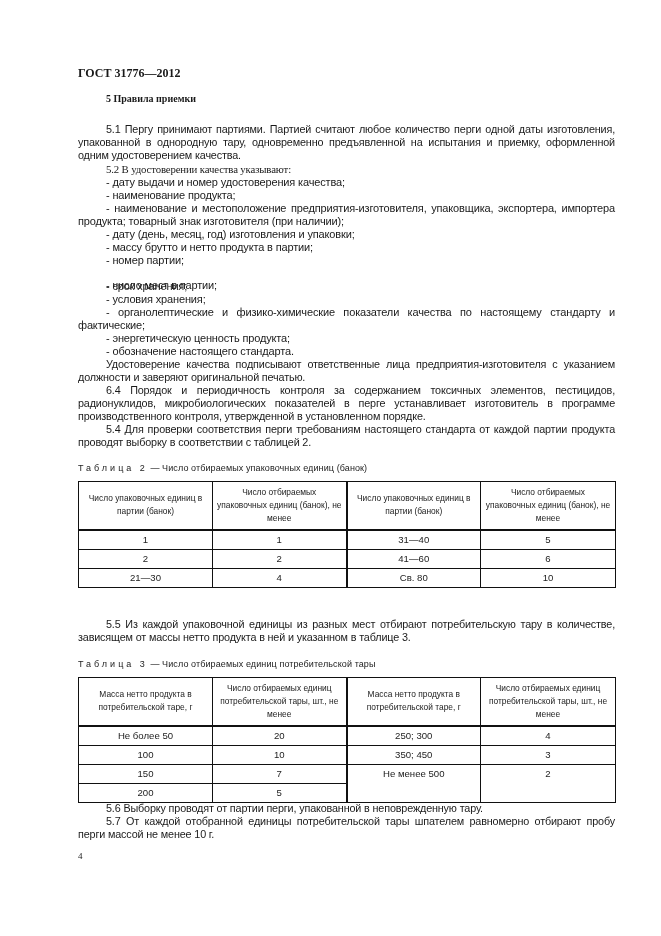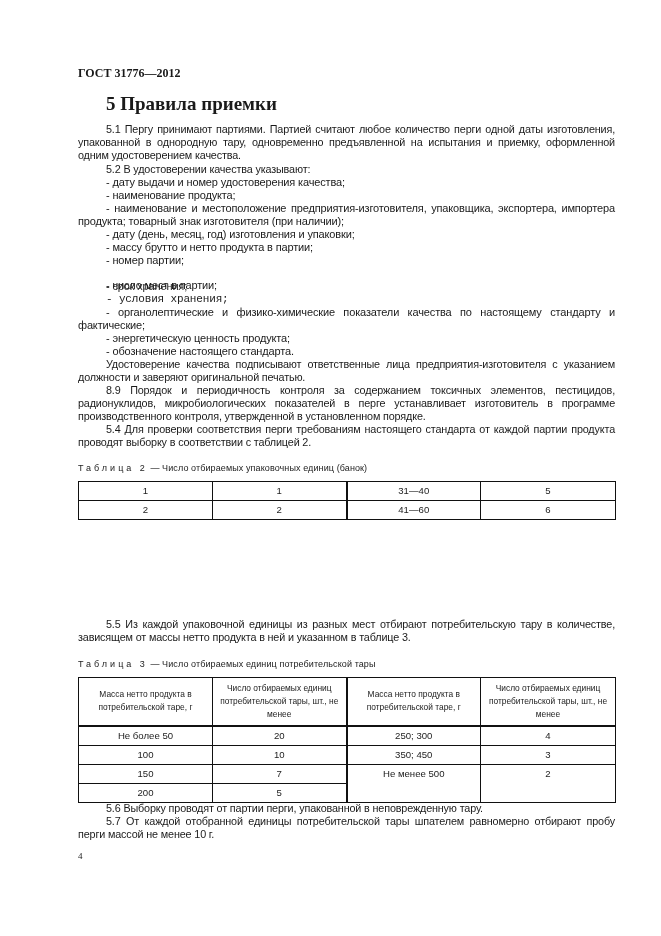--- a/index.html
+++ b/index.html
@@ -1,20 +1,20 @@
 <!DOCTYPE html>
 <html><head>
 <meta charset="utf-8">
 <style>
   html, body { margin: 0; padding: 0; background: #ffffff; }
   body { width: 661px; height: 936px; position: relative; overflow: hidden;
          font-family: "Liberation Sans", sans-serif; color: #1a1a1a; }
   .abs { position: absolute; font-family: Liberation Serif, serif; }
   .hdr { left: 78px; top: 66px; font-size: 12px; font-weight: bold; }
-  .sec { left: 106px; top: 93px; font-size: 19px; font-weight: bold; }
+  .sec { left: 106px; top: 93px; font-size: 10px; font-weight: bold; }
   .p { position: absolute; left: 78px; width: 537px; font-size: 10.8px; line-height: 13.1px;
        text-align: justify; letter-spacing: -0.15px; }
   .p .ind { display: inline-block; width: 28px; }
   .li { position: absolute; left: 78px; width: 537px; font-size: 11px; line-height: 13.1px;
         text-align: justify; letter-spacing: -0.15px; }
   .cap { position: absolute; left: 78px; font-size: 9px; color: #222; letter-spacing: 0.1px; }
   .cap .sp { letter-spacing: 3px; }
   table.t { position: absolute; left: 78px; width: 537px; border-collapse: collapse;
             font-size: 8.4px; color: #222; table-layout: fixed; }
   table.t td { border: 1px solid #111; text-align: center; vertical-align: top; padding: 0; }
@@ -23,60 +23,72 @@
   table.t tr.r td { height: 18px; line-height: 17px; font-size: 9.6px; }
   .pg { left: 78px; top: 851px; font-size: 9px; }
 </style>
 </head>
 <body>
 
 <div class="abs hdr">ГОСТ 31776—2012</div>
 <div class="abs sec">5  Правила приемки</div>
 
 <div class="p" style="top:123px;"><span class="ind"></span><span>5.1  Пергу принимают партиями. Партией считают любое количество перги одной даты изготовления, упакованной в однородную тару, одновременно предъявленной на испытания и приемку, оформленной одним удостоверением качества.</span></div>
-<div class="p" style="top:163px;"><span class="ind"></span><span>5.2  В удостоверении качества указывают:</span></div>
+<div class="p" style="top:163px;font-family:Liberation Serif, serif;"><span class="ind"></span><span>5.2  В удостоверении качества указывают:</span></div>
 
 <div class="li" style="top:176px;"><span class="ind" style="display:inline-block;width:28px"></span><span>-  дату выдачи и номер удостоверения качества;</span></div>
 <div class="li" style="top:189px;"><span style="display:inline-block;width:28px"></span><span>-  наименование продукта;</span></div>
 <div class="li" style="top:202px;"><span style="display:inline-block;width:28px"></span><span>-  наименование и местоположение предприятия-изготовителя, упаковщика, экспортера, импортера продукта; товарный знак изготовителя (при наличии);</span></div>
 <div class="li" style="top:228px;"><span style="display:inline-block;width:28px"></span><span>-  дату (день, месяц, год) изготовления и упаковки;</span></div>
 <div class="li" style="top:241px;"><span style="display:inline-block;width:28px"></span><span>-  массу брутто и нетто продукта в партии;</span></div>
 <div class="li" style="top:254px;"><span style="display:inline-block;width:28px"></span><span>-  номер партии;</span></div>
 <div class="li" style="top:267px;margin-top:12px;"><span style="display:inline-block;width:28px"></span><span>-  число мест в партии;</span></div>
 <div class="li" style="top:280px;"><span style="display:inline-block;width:28px"></span><span>-  срок хранения;</span></div>
-<div class="li" style="top:293px;font-family:Liberation Mono, monospace;"><span style="display:inline-block;width:28px"></span><span>-  условия хранения;</span></div>
+<div class="li" style="top:293px;"><span style="display:inline-block;width:28px"></span><span>-  условия хранения;</span></div>
 <div class="li" style="top:306px;"><span style="display:inline-block;width:28px"></span><span>-  органолептические и физико-химические показатели качества по настоящему стандарту и фактические;</span></div>
 <div class="li" style="top:332px;"><span style="display:inline-block;width:28px"></span><span>-  энергетическую ценность продукта;</span></div>
 <div class="li" style="top:345px;"><span style="display:inline-block;width:28px"></span><span>-  обозначение настоящего стандарта.</span></div>
 
 <div class="p" style="top:358px;"><span class="ind"></span><span>Удостоверение качества подписывают ответственные лица предприятия-изготовителя с указанием должности и заверяют оригинальной печатью.</span></div>
-<div class="p" style="top:384px;"><span class="ind"></span><span>8.9  Порядок и периодичность контроля за содержанием токсичных элементов, пестицидов, радионуклидов, микробиологических показателей в перге устанавливает изготовитель в программе производственного контроля, утвержденной в установленном порядке.</span></div>
+<div class="p" style="top:384px;"><span class="ind"></span><span>6.4  Порядок и периодичность контроля за содержанием токсичных элементов, пестицидов, радионуклидов, микробиологических показателей в перге устанавливает изготовитель в программе производственного контроля, утвержденной в установленном порядке.</span></div>
 <div class="p" style="top:423px;"><span class="ind"></span><span>5.4  Для проверки соответствия перги требованиям настоящего стандарта от каждой партии продукта проводят выборку в соответствии с таблицей 2.</span></div>
 
 <div class="cap" style="top:463px;"><span class="sp">Таблица 2</span><span> — Число отбираемых упаковочных единиц (банок)</span></div>
 
 <table class="t" style="top:481px;">
   <colgroup>
       <col style="width:134px">
       <col style="width:134px">
       <col style="width:134px">
       <col style="width:135px">
     </colgroup>
   <tbody>
+      <tr class="h" style="height:48px;">
+    <td style="padding:0 6px">Число упаковочных единиц в партии (банок)</td>
+    <td class="mid" style="padding:0 4px">Число отбираемых упаковочных единиц (банок), не менее</td>
+    <td style="padding:0 6px">Число упаковочных единиц в партии (банок)</td>
+    <td style="padding:0 4px">Число отбираемых упаковочных единиц (банок), не менее</td>
+  </tr>
   <tr class="r">
     <td>1</td>
     <td class="mid">1</td>
     <td>31—40</td>
     <td>5</td>
   </tr>
   <tr class="r">
     <td>2</td>
     <td class="mid">2</td>
     <td>41—60</td>
     <td>6</td>
+  </tr>
+  <tr class="r">
+    <td>21—30</td>
+    <td class="mid">4</td>
+    <td>Св. 80</td>
+    <td>10</td>
   </tr>
 </tbody>
   </table>
 
 <div class="p" style="top:618px;"><span class="ind"></span><span>5.5  Из каждой упаковочной единицы из разных мест отбирают потребительскую тару в количестве, зависящем от массы нетто продукта в ней и указанном в таблице 3.</span></div>
 
 <div class="cap" style="top:659px;"><span class="sp">Таблица 3</span><span> — Число отбираемых единиц потребительской тары</span></div>
 
 <table class="t" style="top:677px;">
   <colgroup>

